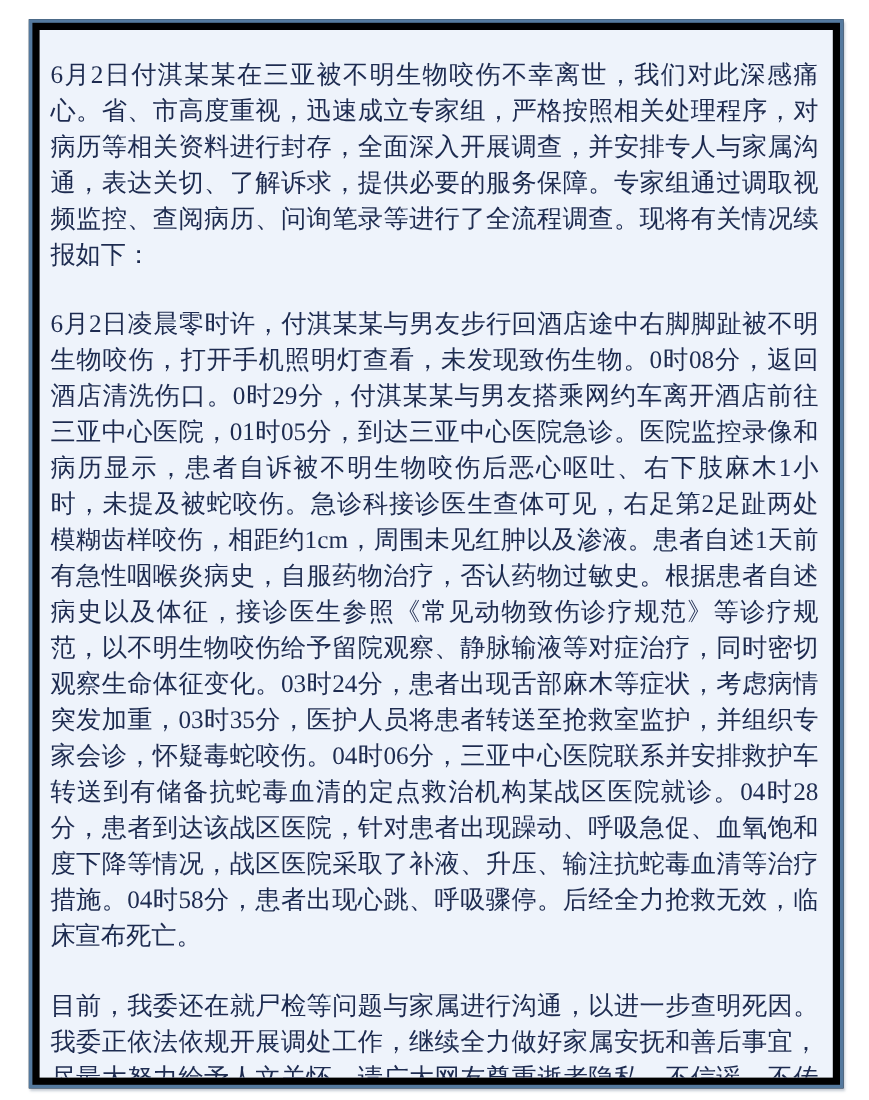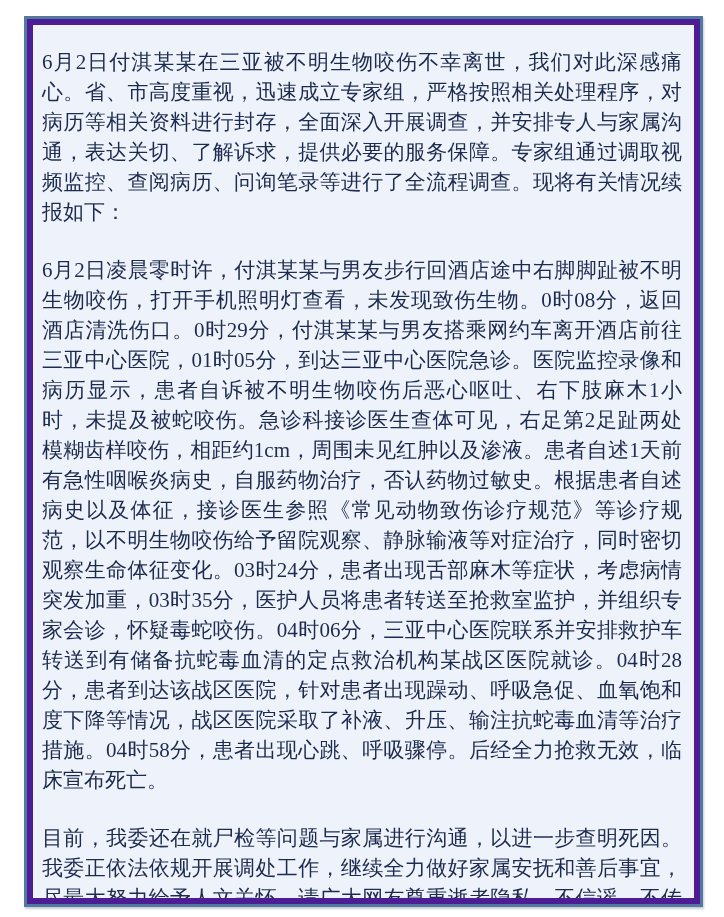--- a/index.html
+++ b/index.html
@@ -18,21 +18,21 @@
     font-family: "Liberation Serif", "DejaVu Serif", serif;
   }
   .card {
     position: absolute;
     left: 24px;
     top: 16px;
     width: 679px;
     height: 891px;
     box-sizing: border-box;
     border: 3px solid #54799e;
-    background: #4c1d95;
+    background: #000000;
     padding: 6px;
     box-shadow: 1px 2px 2px rgba(90, 110, 135, 0.35);
   }
   .panel {
     box-sizing: border-box;
     width: 100%;
     height: 100%;
     background: #eef3fb;
     padding: 22px 12px 0 9px;
     overflow: hidden;

